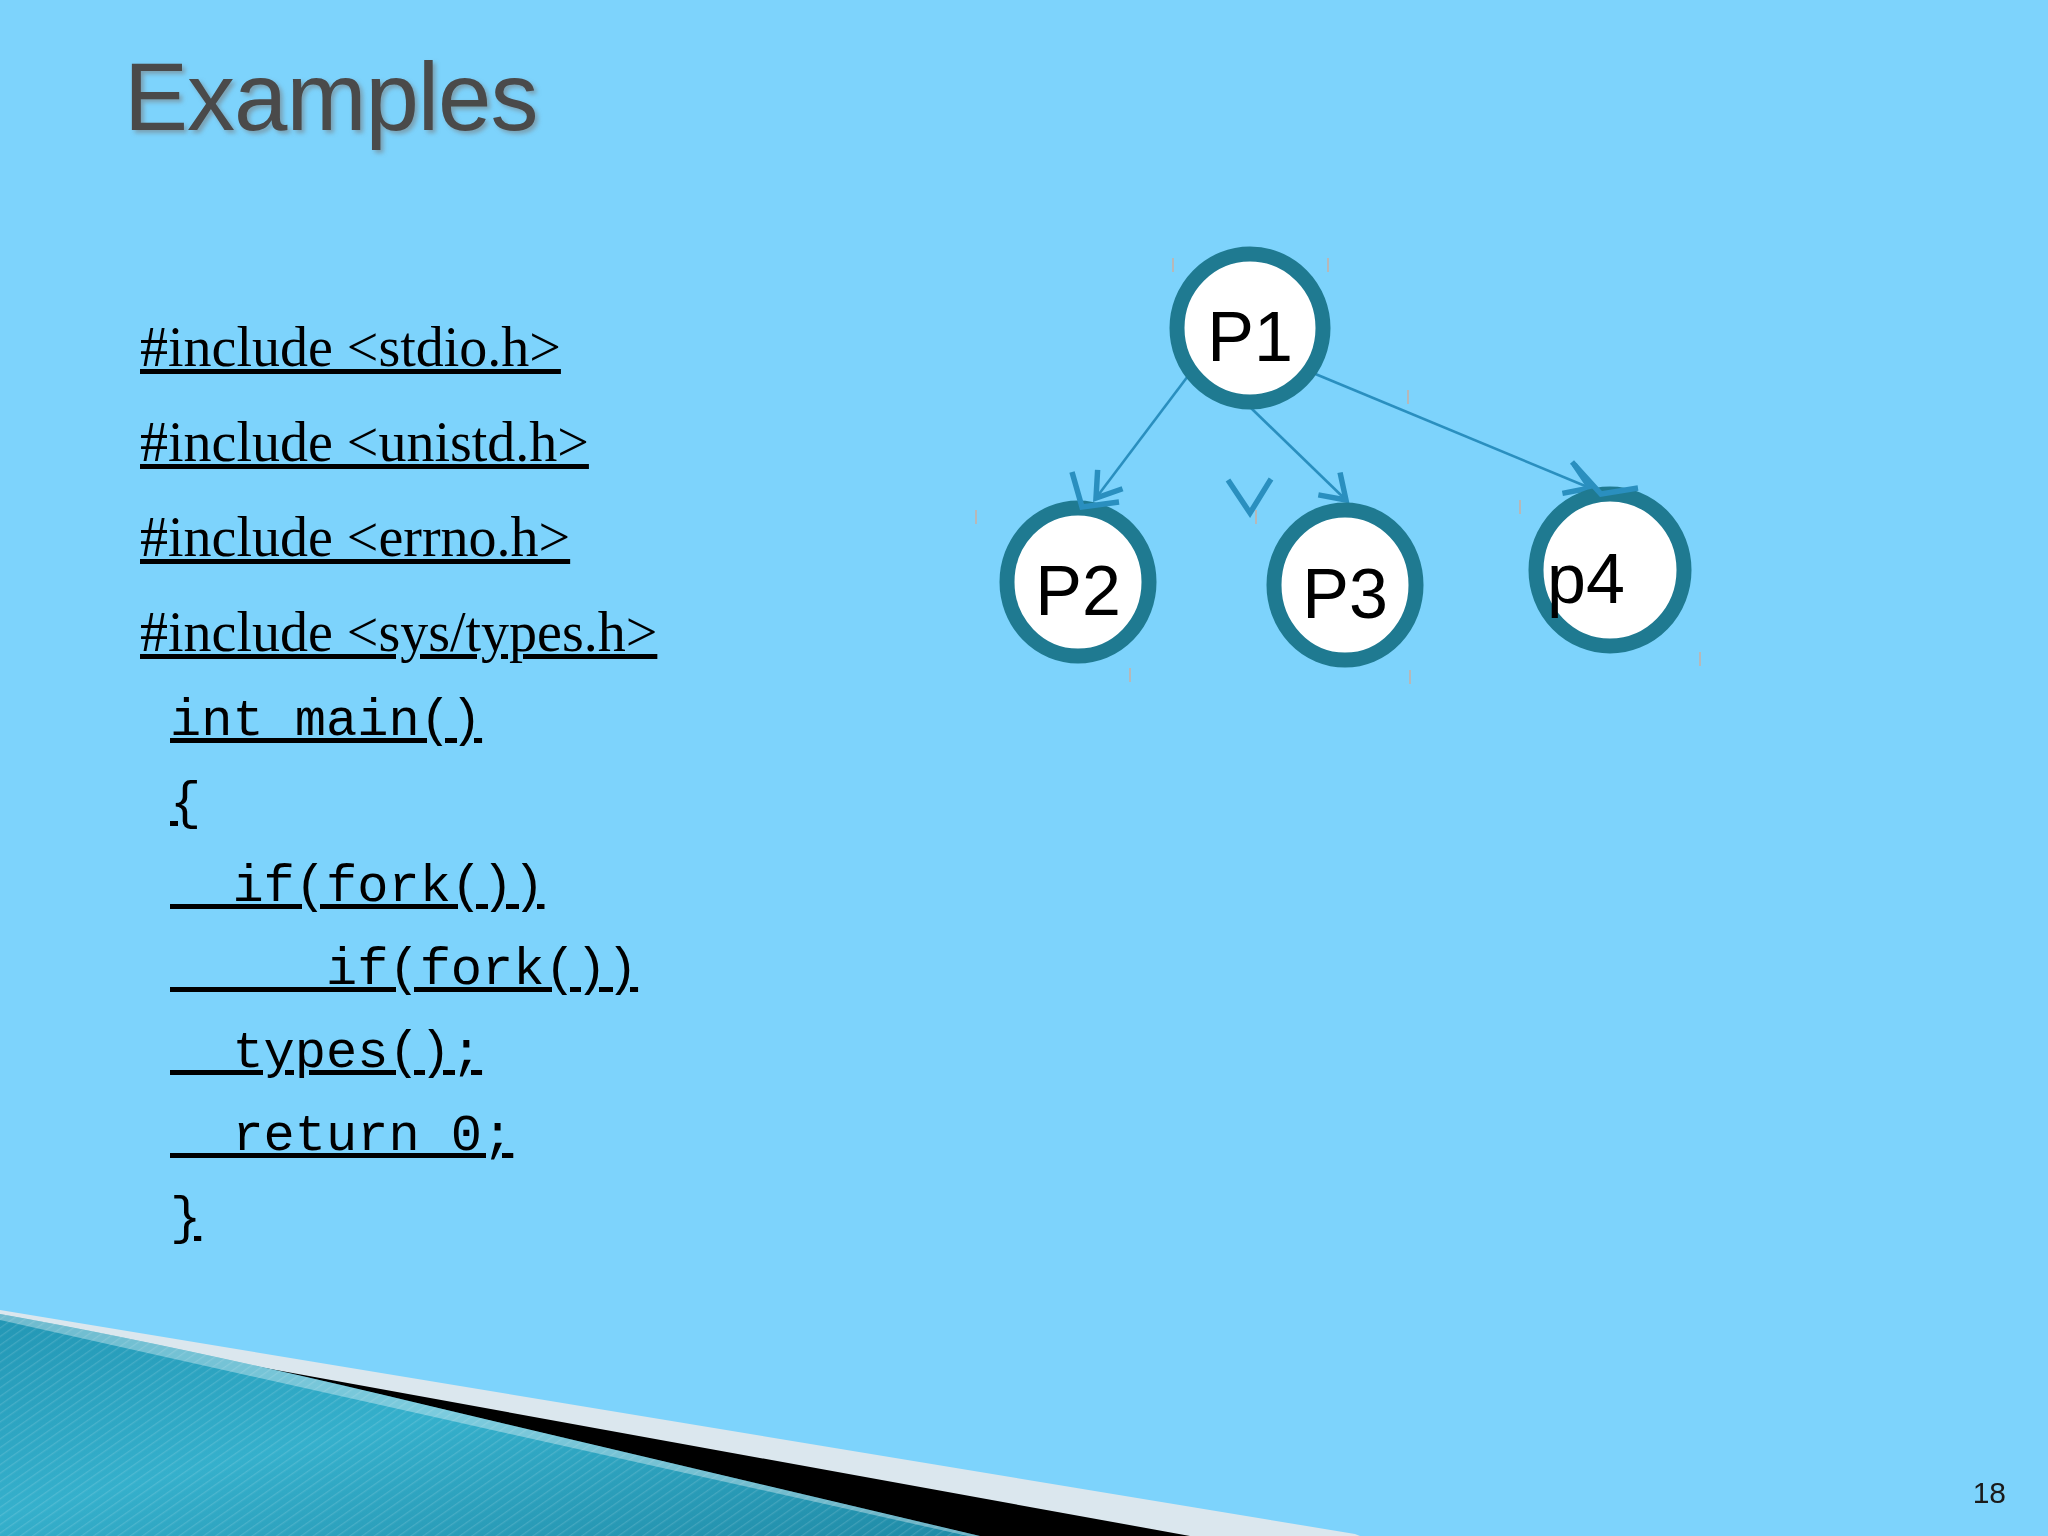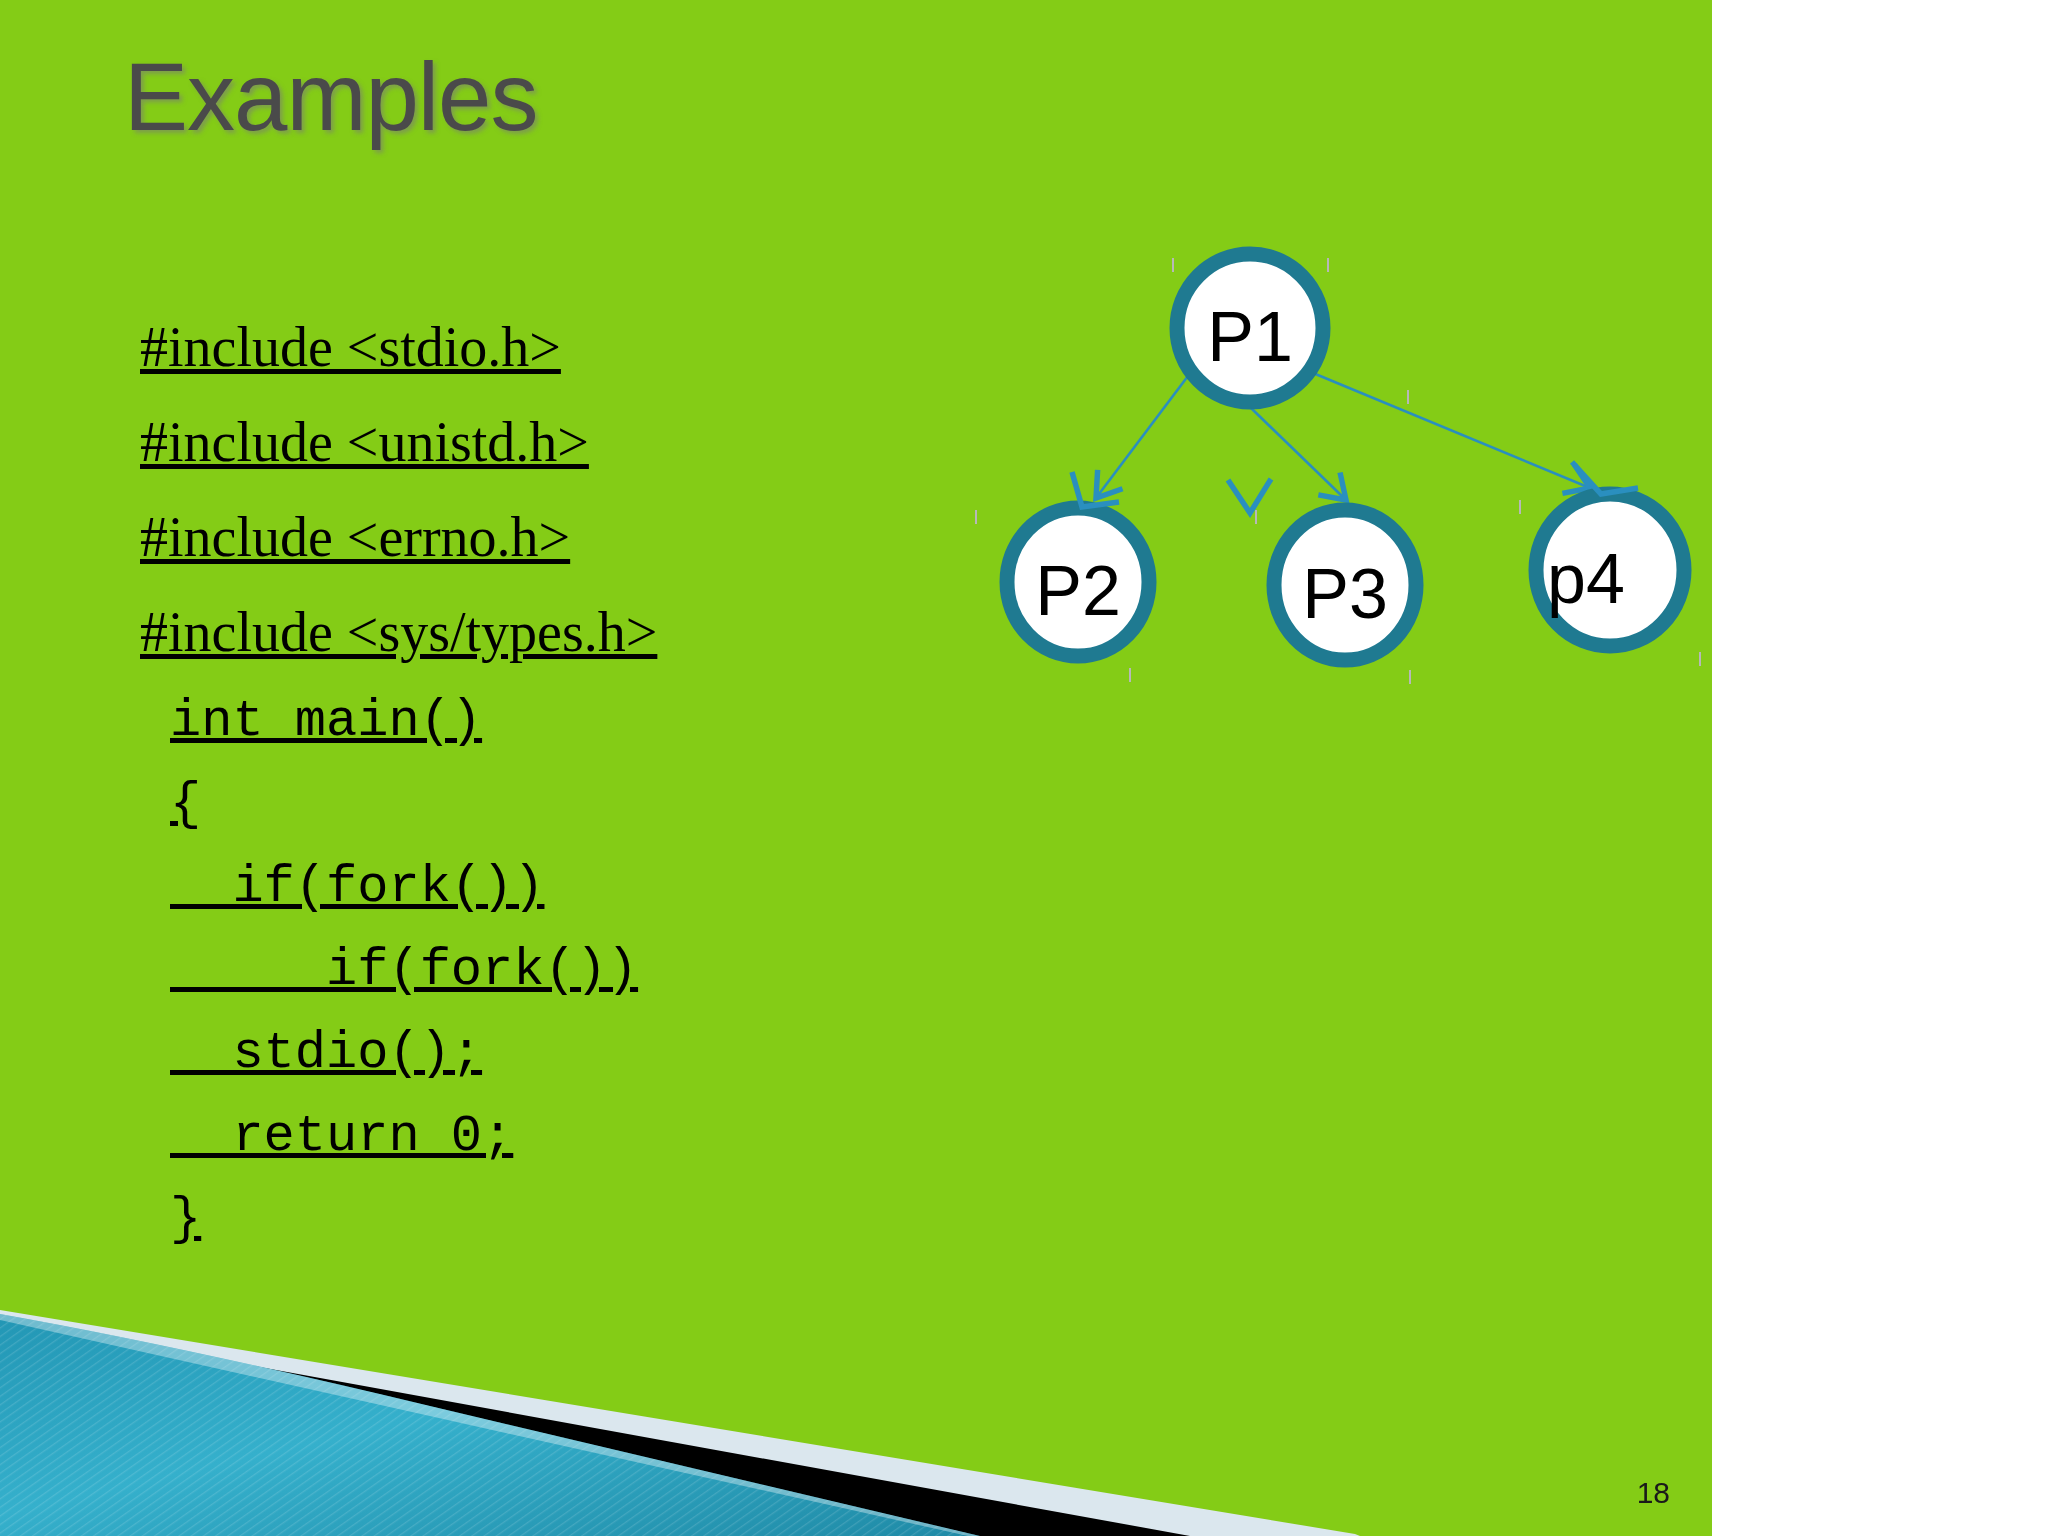--- a/index.html
+++ b/index.html
@@ -6,23 +6,23 @@
   html, body {
     margin: 0;
     padding: 0;
     background: #ffffff;
   }
   body {
     font-family: "Liberation Sans", sans-serif;
   }
   #slide {
     position: relative;
-    width: 1712px;
+    width: 2048px;
     height: 1536px;
-    background: #84cc16;
+    background: #7dd3fc;
     overflow: hidden;
   }
 
   
   #slide-title {
     position: absolute;
     left: 124px;
     top: 42px;
     font-family: "Liberation Sans", sans-serif;
     font-size: 96px;
@@ -112,21 +112,21 @@
   <div id="code-block">
     <div class="line-serif">#include &lt;stdio.h&gt;</div>
     <div class="line-serif">#include &lt;unistd.h&gt;</div>
     <div class="line-serif">#include &lt;errno.h&gt;</div>
     <div class="line-serif">#include &lt;sys/types.h&gt;</div>
     <div class="line-mono">int main()</div>
     <div class="line-mono">{</div>
     <div class="line-mono">  if(fork())</div>
     <div class="line-mono">     if(fork())</div>
     <div class="line-mono blank"></div>
-    <div class="line-mono">  stdio();</div>
+    <div class="line-mono">  types();</div>
     <div class="line-mono">  return 0;</div>
     <div class="line-mono">}</div>
   </div>
 
   <div id="process-tree">
     <svg id="tree-svg" viewBox="0 0 800 520">
       <defs>
         <marker id="arrowV" markerWidth="14" markerHeight="14" refX="11" refY="7" orient="auto" markerUnits="strokeWidth">
           <path d="M 2 1 L 11 7 L 2 13" fill="none" stroke="#2a8fbf" stroke-width="2.1" stroke-linecap="butt" stroke-linejoin="miter"></path>
         </marker>

